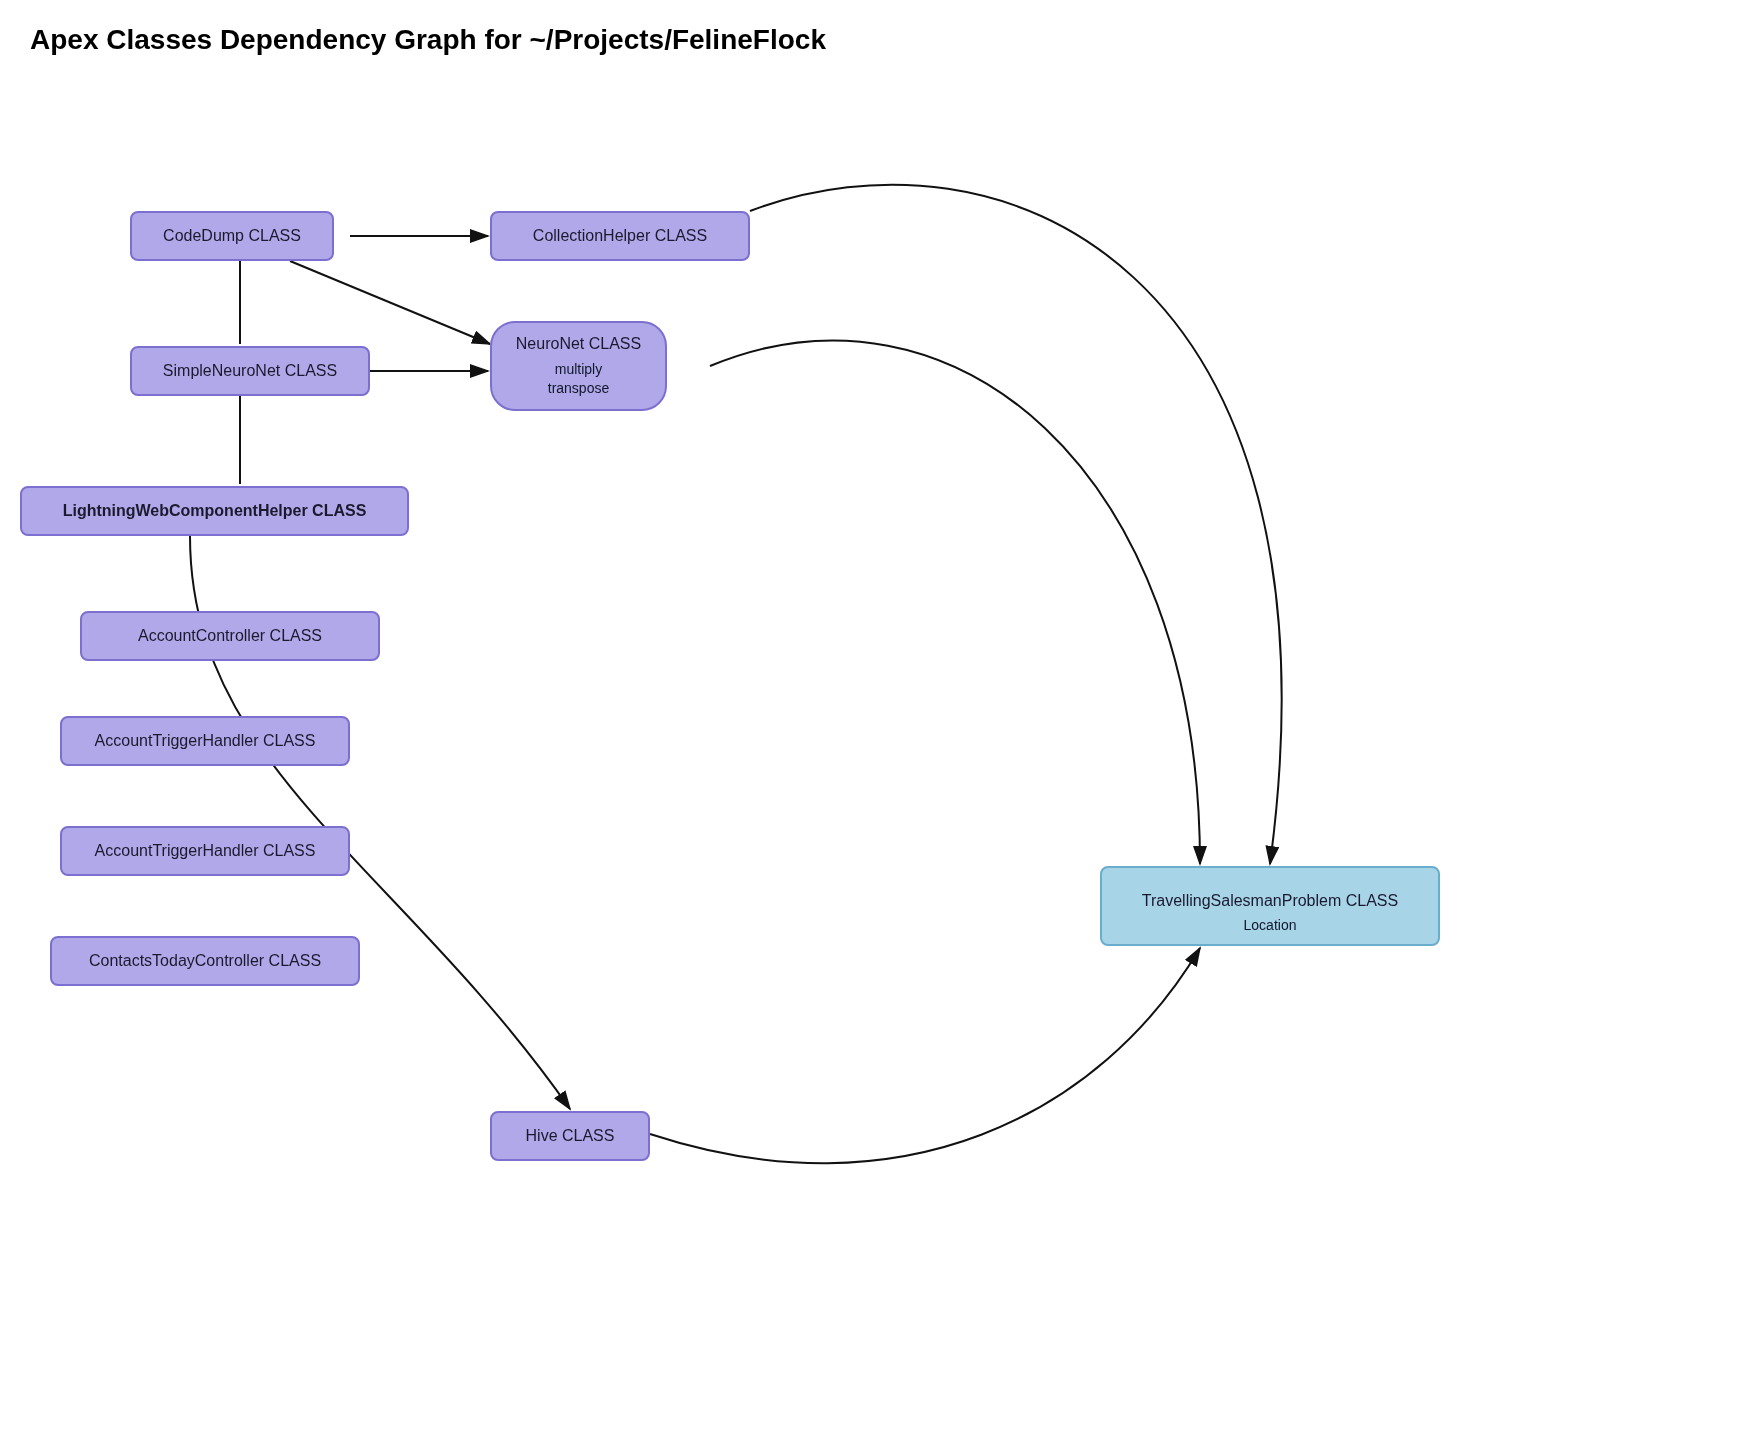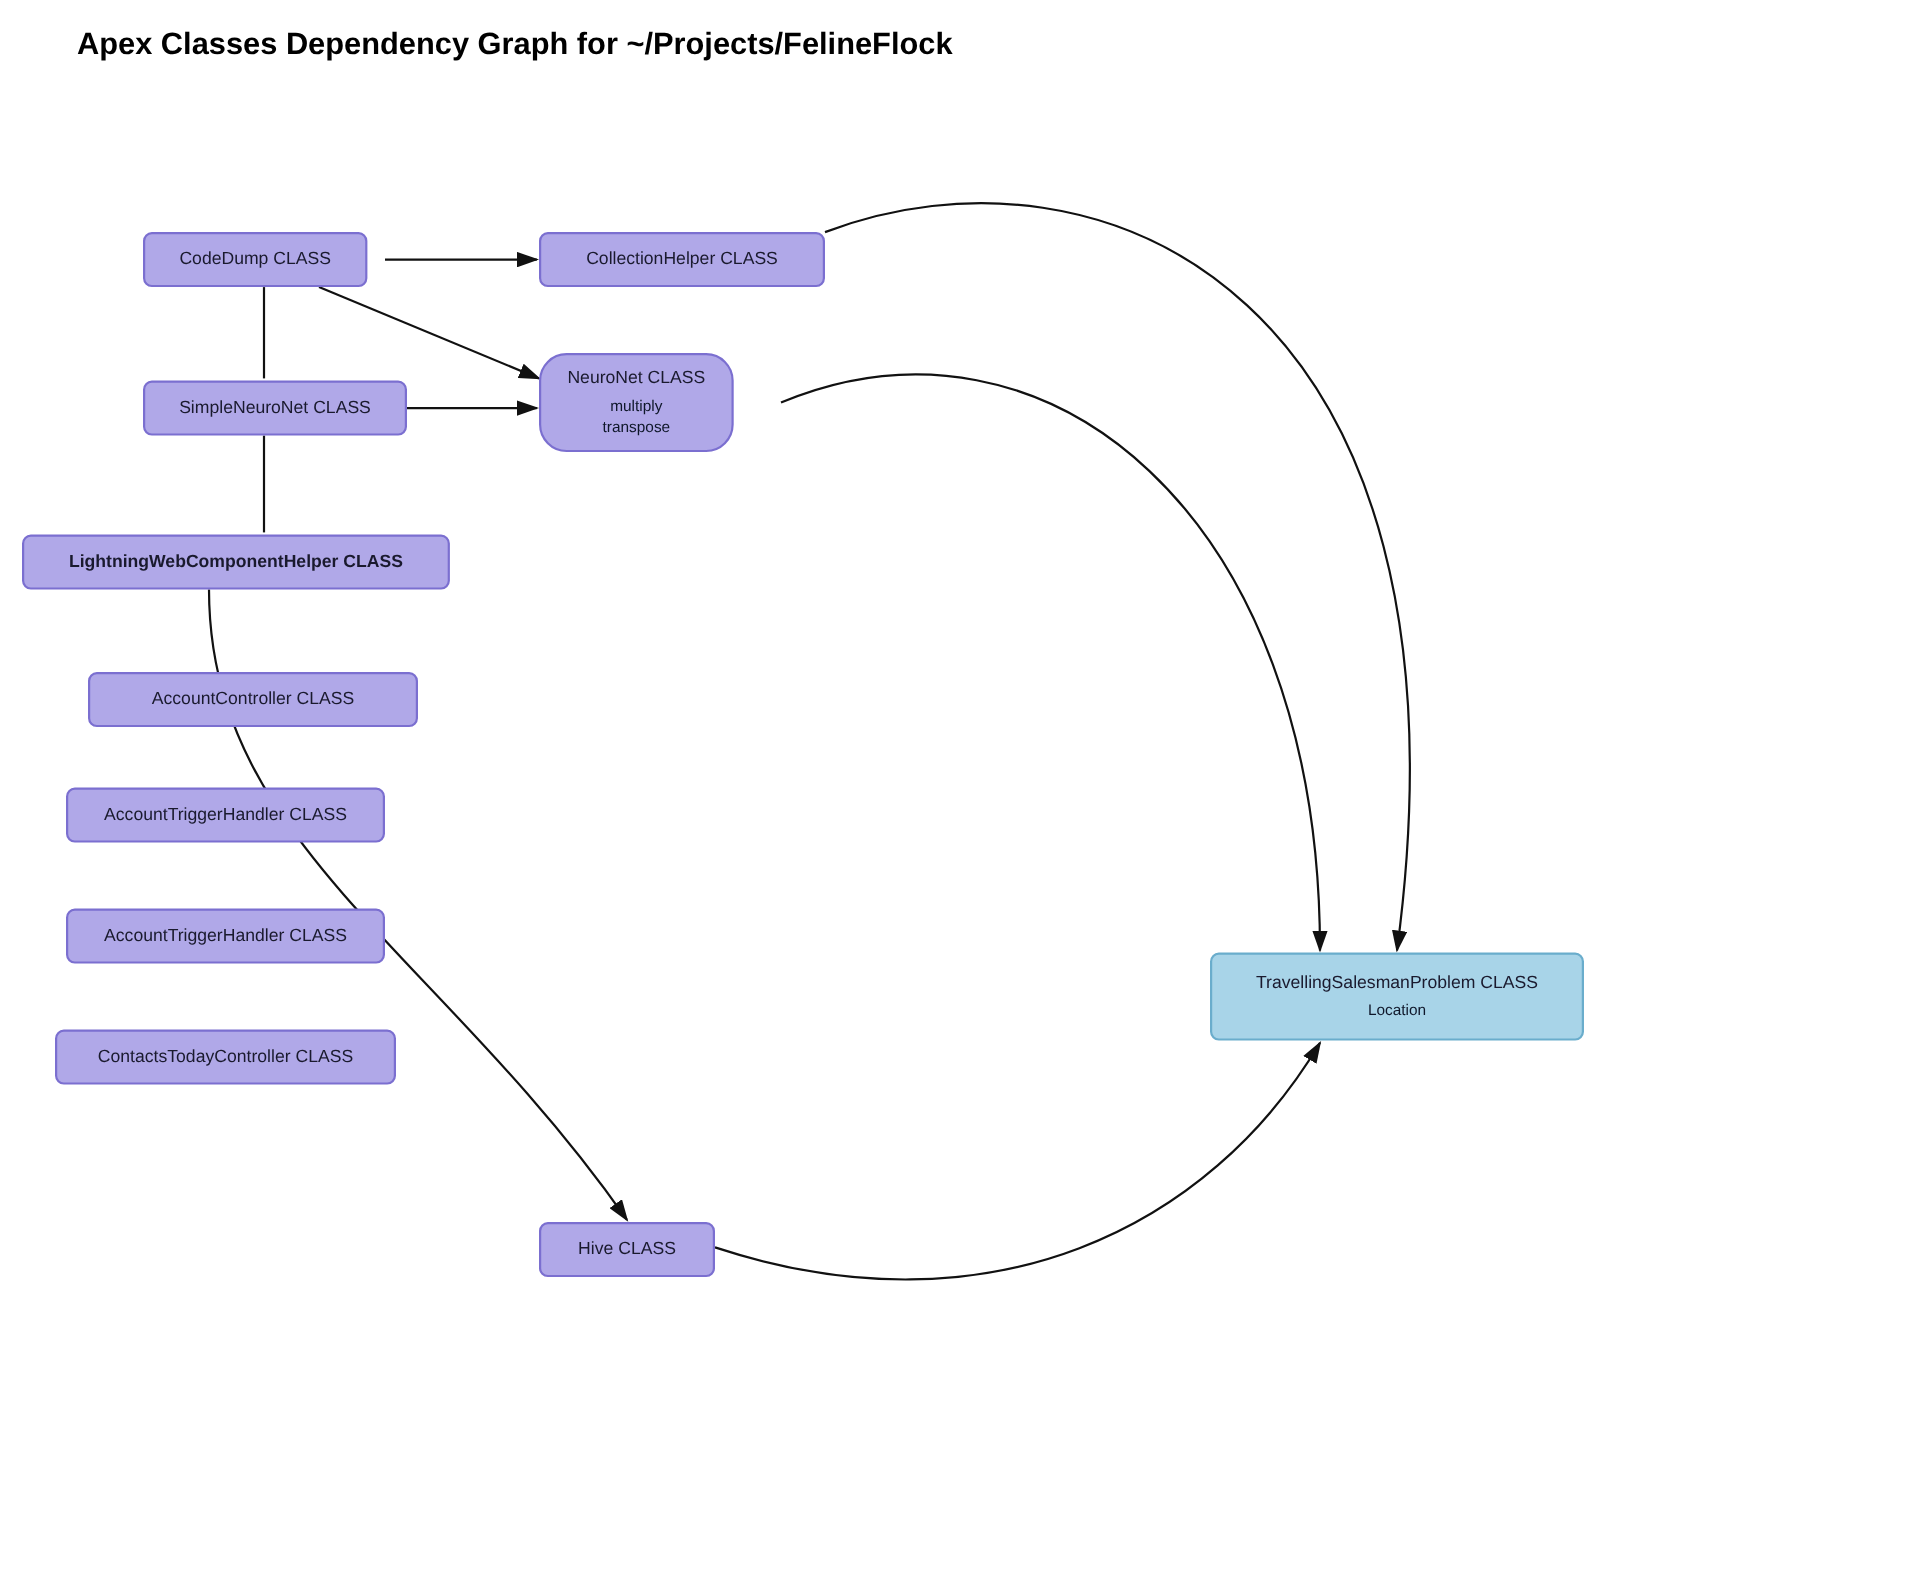--- a/index.html
+++ b/index.html
@@ -9,21 +9,20 @@
       width: 1738px;
       min-height: 1444px;
       position: relative;
       overflow: hidden;
     }
     .page-title {
       font-size: 28px;
       font-weight: bold;
       padding: 24px 30px 10px 30px;
       color: #000;
-      margin-left: 40px;
     }
     .graph-container {
       position: relative;
       width: 1738px;
       height: 1380px;
     }
     .node {
       position: absolute;
       border-radius: 8px;
       padding: 8px 14px;
@@ -119,19 +118,19 @@
       </div>
       <div class="node node-purple" style="left: 60px; top: 760px; width: 290px; min-height: 50px;">
         <span>AccountTriggerHandler CLASS</span>
       </div>
       <div class="node node-purple" style="left: 50px; top: 870px; width: 310px; min-height: 50px; text-align: right;">
         <span>ContactsTodayController CLASS</span>
       </div>
       <div class="node node-purple" style="left: 490px; top: 1045px; width: 160px; min-height: 50px;">
         <span>Hive CLASS</span>
       </div>
-      <div class="node node-blue" style="left: 1100px; top: 800px; width: 340px; min-height: 80px;">
+      <div class="node node-blue" style="left: 1100px; top: 800px; width: 340px; min-height: 80px; justify-content: flex-end;">
         <span>TravellingSalesmanProblem CLASS</span>
         <span class="node-label-sub" style="white-space: pre-line;">Location</span>
       </div>
     </div>
 
 </div>
 
 </body></html>

